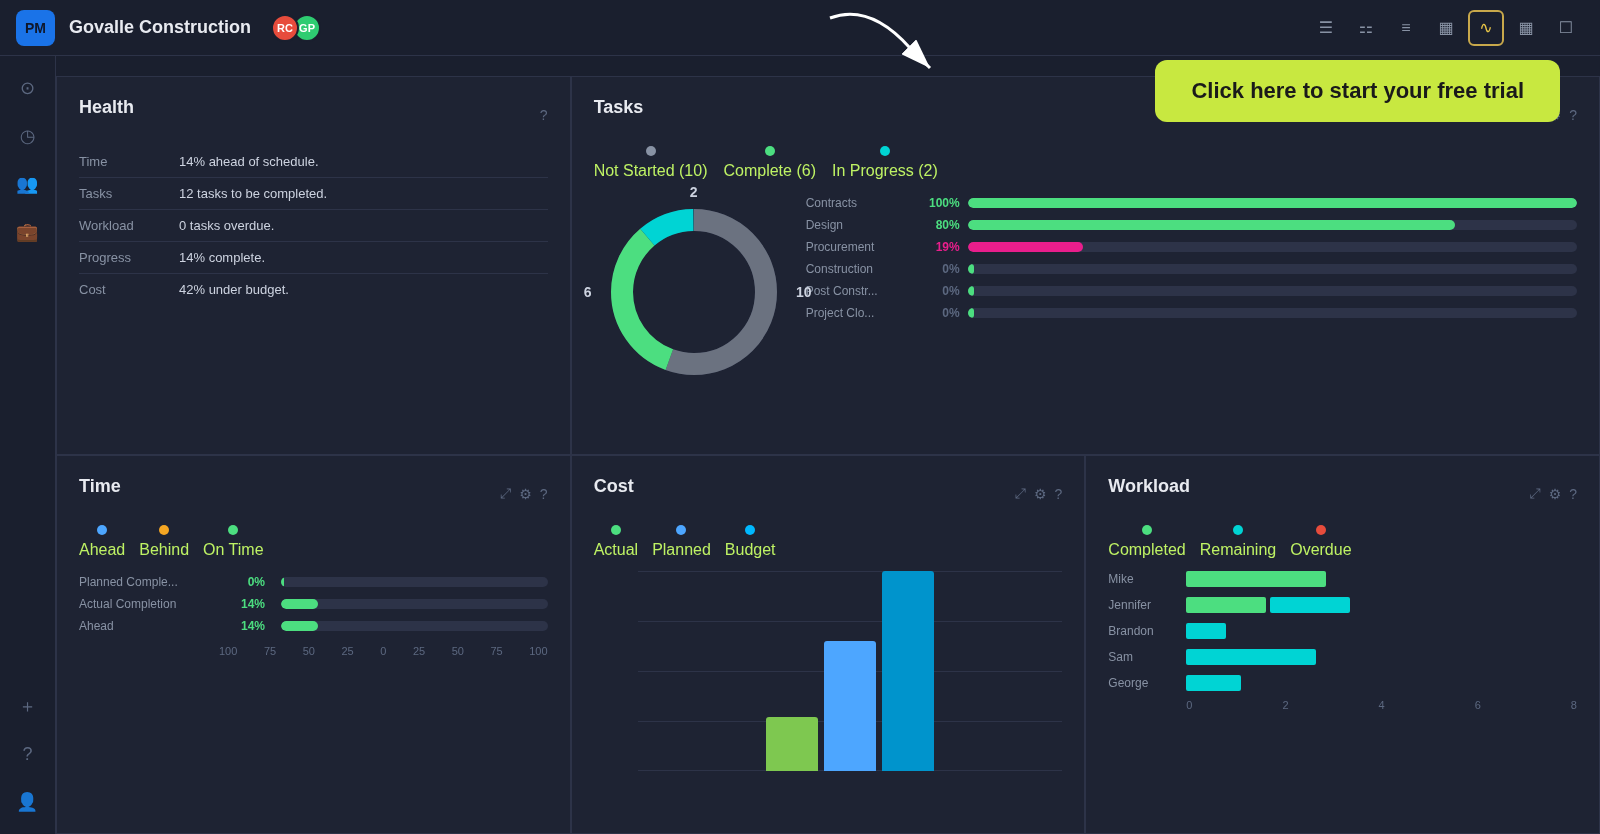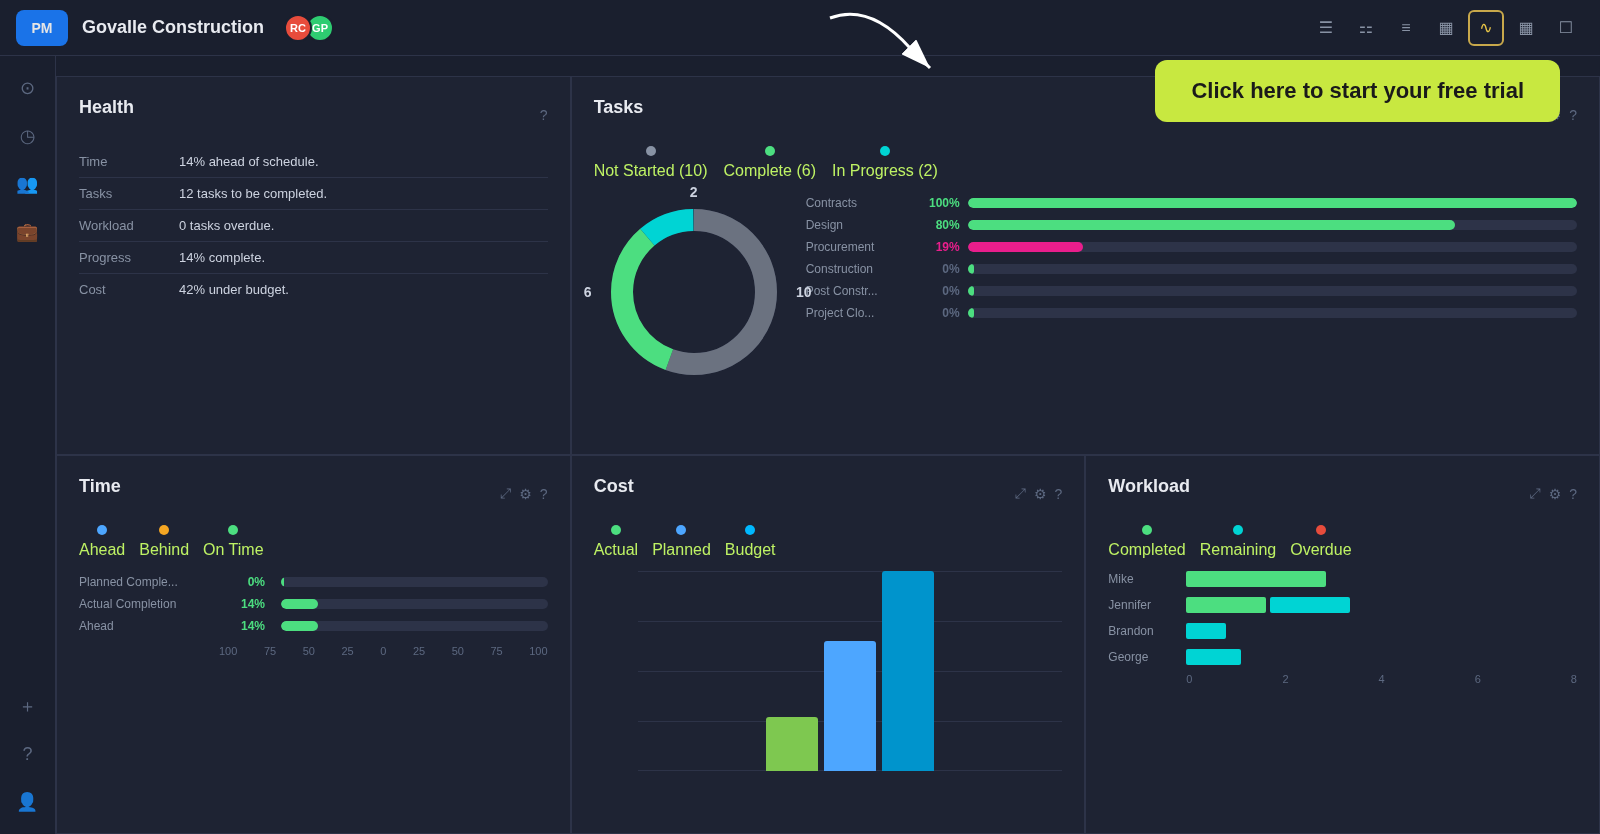--- a/index.html
+++ b/index.html
@@ -21,25 +21,25 @@
       border-bottom: 1px solid #2d3348;
       height: 56px;
       display: flex;
       align-items: center;
       padding: 0 16px;
       flex-shrink: 0;
       position: relative;
       z-index: 10;
     }
     .topbar-logo {
-      width: 52px; height: 36px;
+      width: 39px; height: 36px;
       background: #1a73e8;
       border-radius: 8px;
       display: flex; align-items: center; justify-content: center;
-      font-weight: bold; font-size: 14px; color: #e5e5e5;
+      font-weight: bold; font-size: 14px; color: #0f172a;
       flex-shrink: 0;
     }
     .topbar-title {
       font-size: 18px;
       font-weight: 600;
       color: #e8eaf0;
       margin-left: 14px;
       margin-right: 20px;
     }
     .topbar-avatars {
@@ -609,20 +609,26 @@
           </div>
         </div>
 
         <div class="workload-row">
           <span class="workload-name">Brandon</span>
           <div class="workload-bars">
             <div class="workload-bar" style="width:40px; background:#00d4d4;"></div>
           </div>
         </div>
 
+        <div class="workload-row">
+          <span class="workload-name">Sam</span>
+          <div class="workload-bars">
+            <div class="workload-bar" style="width:130px; background:#00d4d4;"></div>
+          </div>
+        </div>
 
         <div class="workload-row">
           <span class="workload-name">George</span>
           <div class="workload-bars">
             <div class="workload-bar" style="width:55px; background:#00d4d4;"></div>
           </div>
         </div>
       </div>
       <div class="workload-x-axis">
         <span>0</span>

